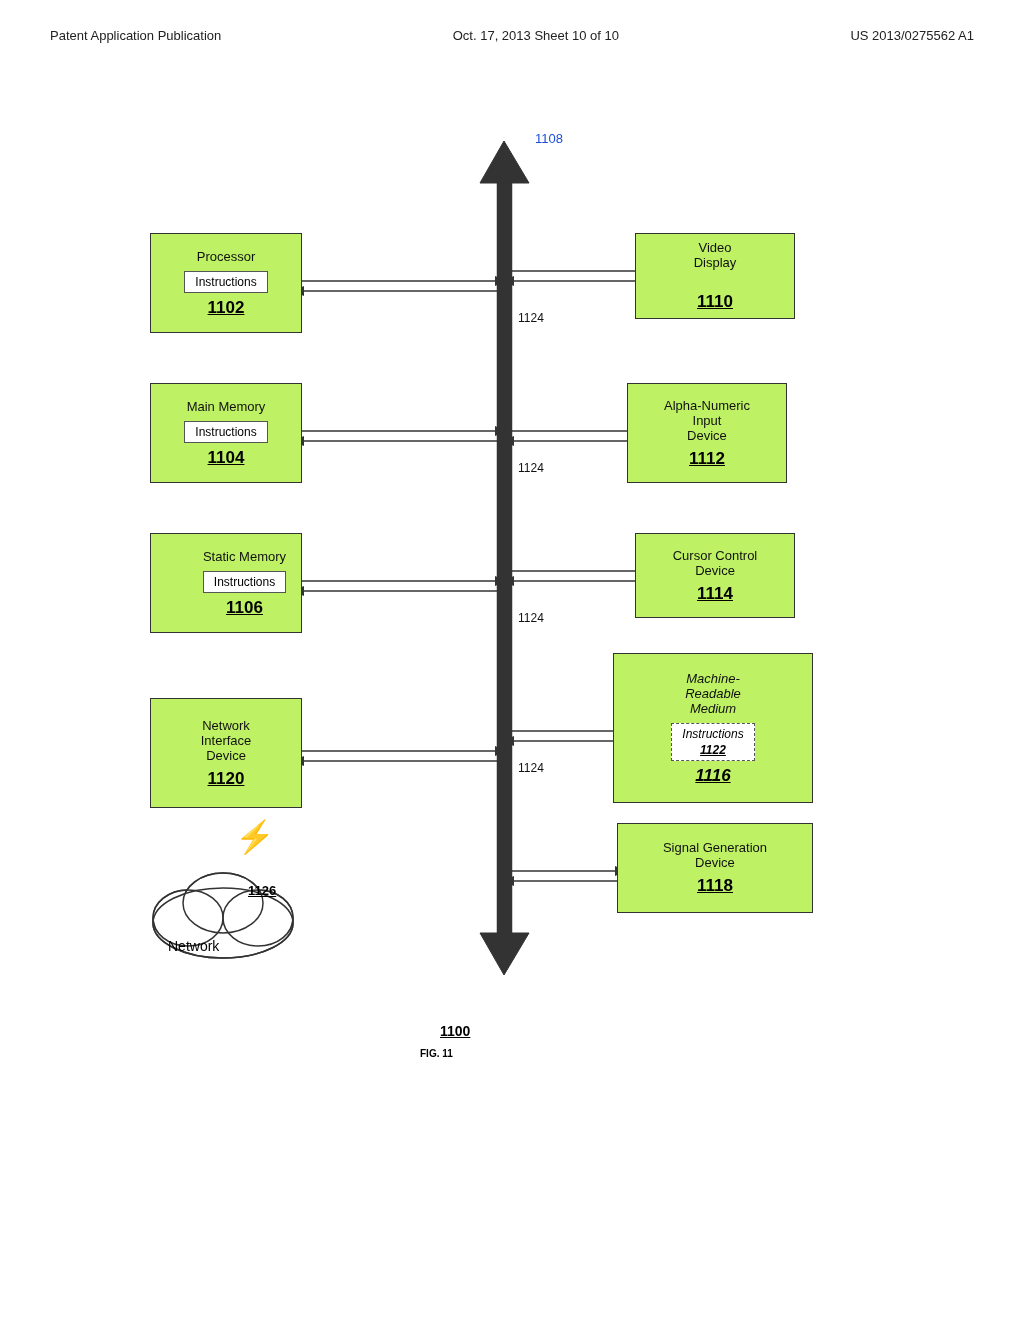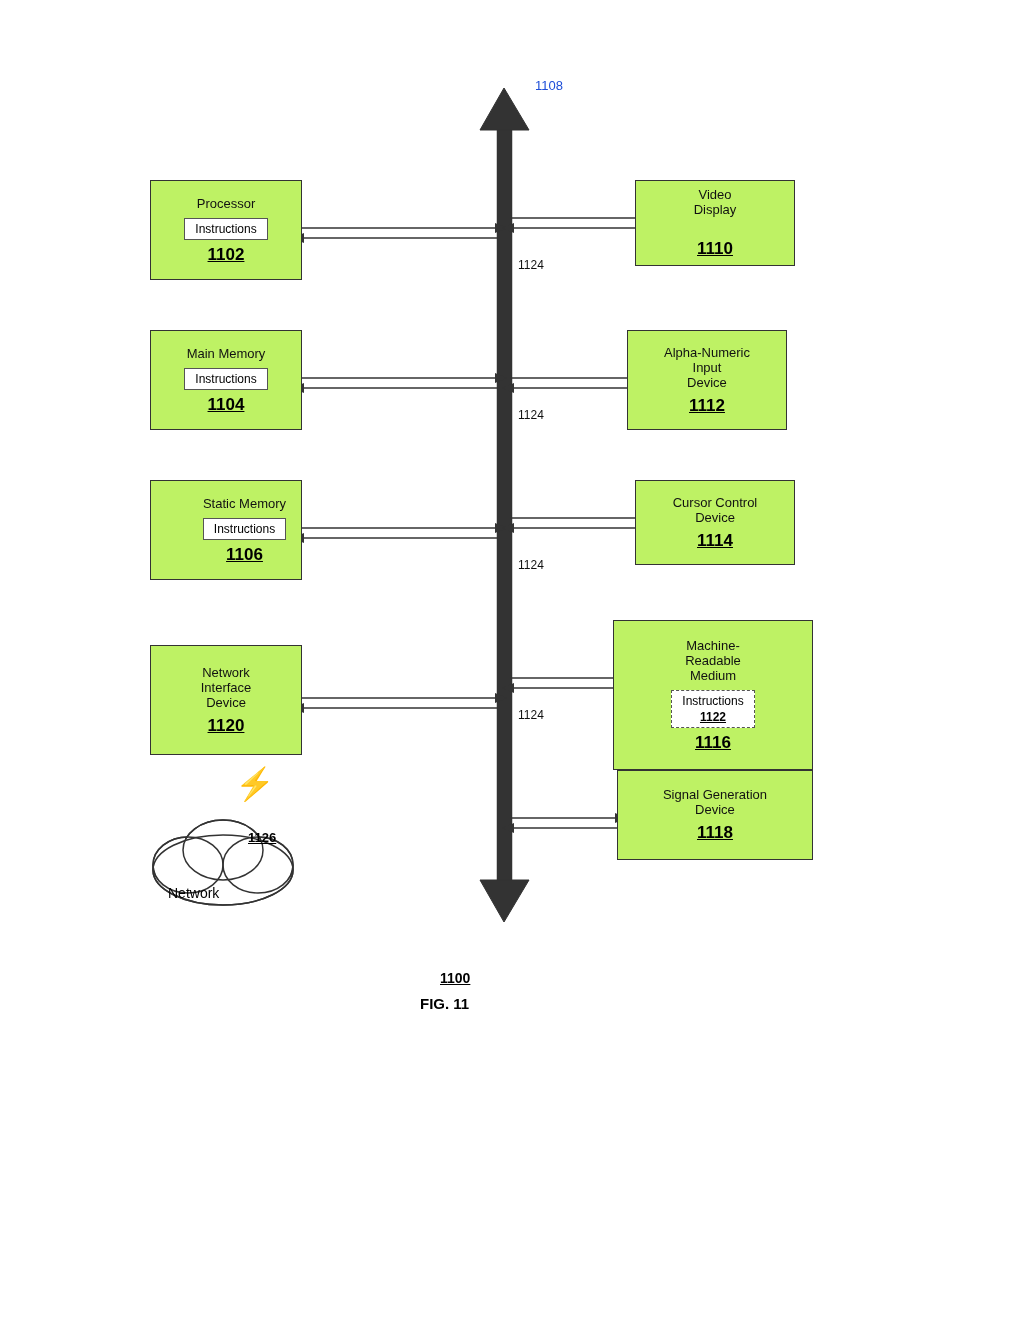--- a/index.html
+++ b/index.html
@@ -91,20 +91,25 @@
       color: #111;
       left: 235px;
       top: 755px;
     }
   </style>
 </head>
 <body>
 
 <div class="page">
 
+  <div class="header">
+    <span>Patent Application Publication</span>
+    <span>Oct. 17, 2013   Sheet 10 of 10</span>
+    <span>US 2013/0275562 A1</span>
+  </div>
 
   <div class="diagram">
 
     <svg class="arrows" xmlns="http://www.w3.org/2000/svg">
 
       <polygon points="497,120 512,120 512,870 497,870" fill="#333" stroke="#333" stroke-width="0.5"></polygon>
 
       <polygon points="480,120 529,120 504,78" fill="#333" stroke="#333" stroke-width="1"></polygon>
 
       <polygon points="480,870 529,870 504,912" fill="#333" stroke="#333" stroke-width="1"></polygon>
@@ -194,21 +199,21 @@
     <div class="box" style="left:627px; top:320px; width:160px; min-height:100px;">
       <div class="box-label">Alpha-Numeric<br>Input<br>Device</div>
       <div class="box-id">1112</div>
     </div>
 
     <div class="box" style="left:635px; top:470px; width:160px; min-height:85px;">
       <div class="box-label">Cursor Control<br>Device</div>
       <div class="box-id">1114</div>
     </div>
 
-    <div class="box" style="left:613px; top:610px; width:200px; min-height:150px; padding:10px;">
+    <div class="box" style="left:613px; top:590px; width:200px; min-height:150px; padding:10px;font-style:italic;">
       <div class="box-label">Machine-<br>Readable<br>Medium</div>
       <div class="inner-box" style="border:1px dashed #555;">
         <div style="font-size:12px;">Instructions</div>
         <div class="box-id" style="font-size:12px;">1122</div>
       </div>
       <div class="box-id">1116</div>
     </div>
 
     <div class="box" style="left:617px; top:760px; width:196px; min-height:90px;">
       <div class="box-label">Signal Generation<br>Device</div>
@@ -233,17 +238,17 @@
       <ellipse cx="60" cy="80" rx="35" ry="28" fill="none" stroke="#333" stroke-width="1.5"></ellipse>
       <ellipse cx="130" cy="80" rx="35" ry="28" fill="none" stroke="#333" stroke-width="1.5"></ellipse>
       <ellipse cx="95" cy="65" rx="40" ry="30" fill="none" stroke="#333" stroke-width="1.5"></ellipse>
     </svg>
 
     <div style="position:absolute; left:168px; top:875px; font-size:14px; text-align:center;">Network</div>
 
     <div style="position:absolute; left:248px; top:820px; font-size:13px; font-weight:bold; text-decoration:underline;">1126</div>
 
     <div style="position:absolute; left:440px; top:960px; font-size:14px; font-weight:bold; text-decoration:underline; text-align:center;">1100</div>
-    <div style="position:absolute; left:420px; top:985px; font-size:15px; font-weight:bold; text-align:center;">FIG. 11</div>
+    <div style="position:absolute; left:420px; top:985px; font-size:10px; font-weight:bold; text-align:center;">FIG. 11</div>
 
   </div>
 
 </div>
 
 </body></html>

